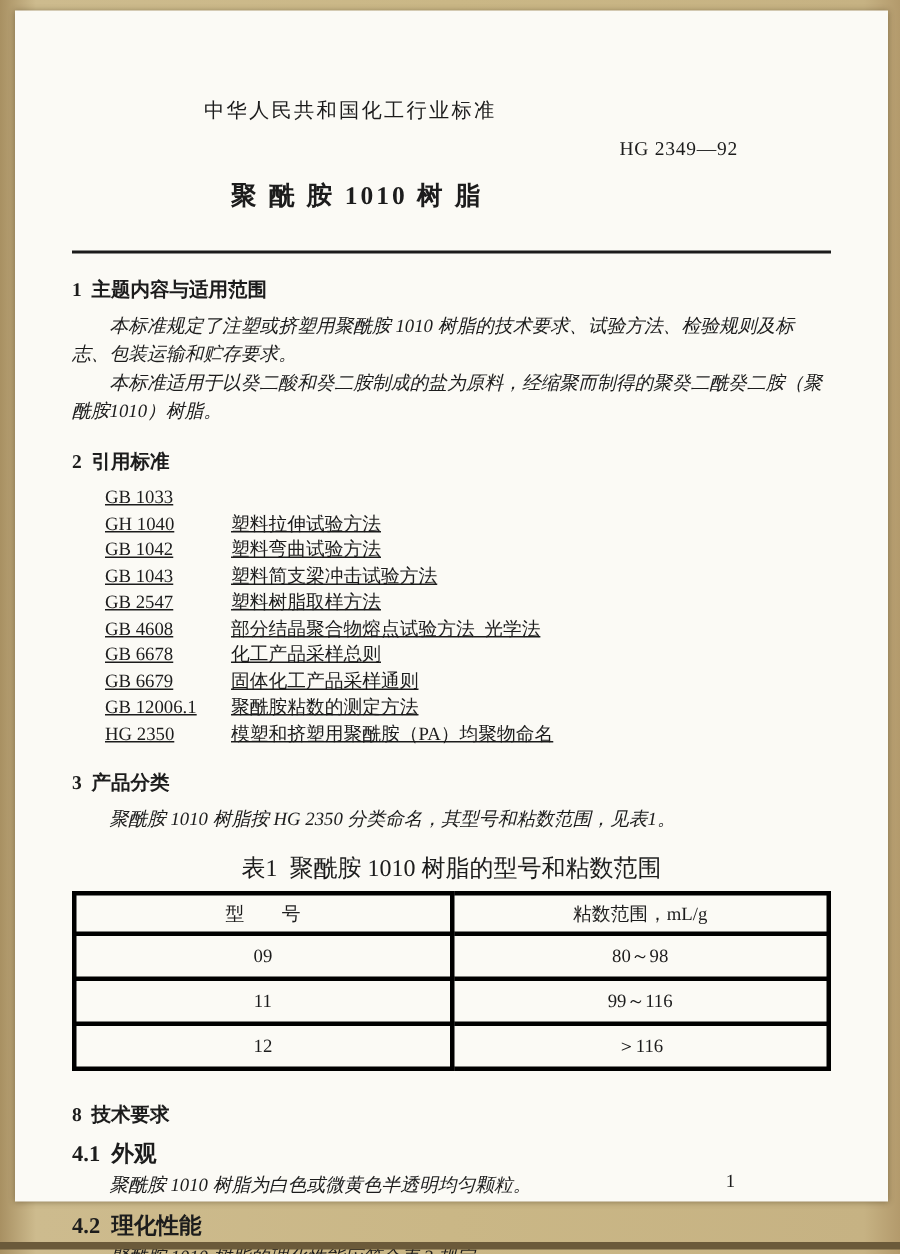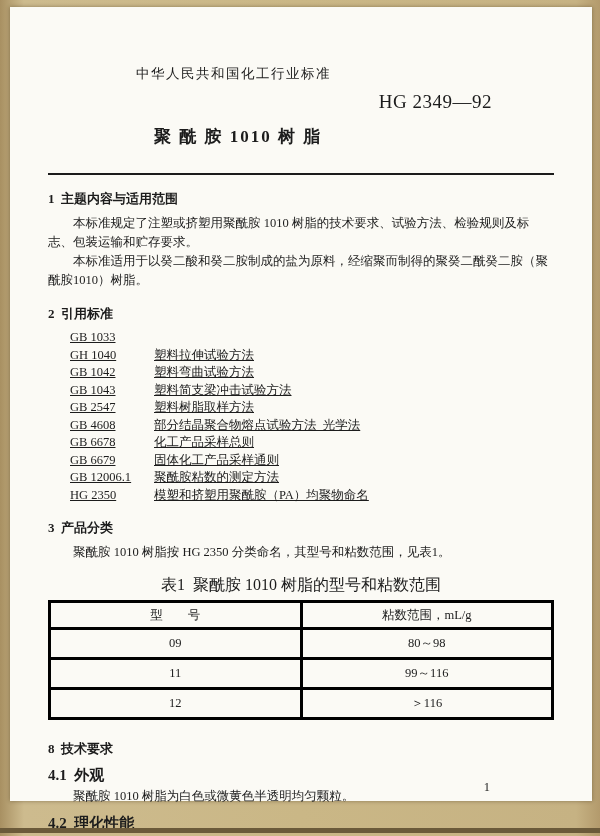--- a/index.html
+++ b/index.html
@@ -21,26 +21,26 @@
   .paper {
     position:absolute; left:10px; top:7px; width:582px; height:794px;
     background:#fbfaf5;
     box-shadow:0 0 4px rgba(60,45,20,.45);
     padding:58px 38px 0 38px;
     color:#1c1c1c;
   }
   .paper [data-bind]{ white-space:pre-wrap; }
 
   .hdr-type { font-size:13.5px; letter-spacing:1.5px; margin-left:88px; }
-  .hdr-num  { font-size:19px; text-align:right; margin:8px 62px 0 0; letter-spacing:.5px; }
+  .hdr-num  { font-size:13px; text-align:right; margin:8px 62px 0 0; letter-spacing:.5px; }
   .doc-title{ font-size:17px; font-weight:bold; letter-spacing:2px; margin:12px 0 0 106px; }
   .rule-top { border-top:2.5px solid #1b1b1b; margin-top:25px; }
 
   .sec-heading { font-size:13px; font-weight:bold; margin:15px 0 6px 0; }
-  .para { font-size:12.5px; line-height:19px; text-indent:2em; margin:0; }
+  .para { font-size:12.5px; line-height:19px; text-indent:2em; margin:0;font-style:italic; }
 
   .refs { margin:4px 0 0 22px;text-decoration:underline; }
   .ref-row { display:flex; font-size:12.5px; line-height:17.5px; }
   .ref-code { width:84px; flex:0 0 auto; }
   .ref-title { flex:1; }
 
   .tbl-caption { text-align:center; font-size:16px; margin:13px 0 4px 0; }
   table.spec {
     width:100%; border-collapse:collapse; table-layout:fixed;
     font-size:12.5px;

